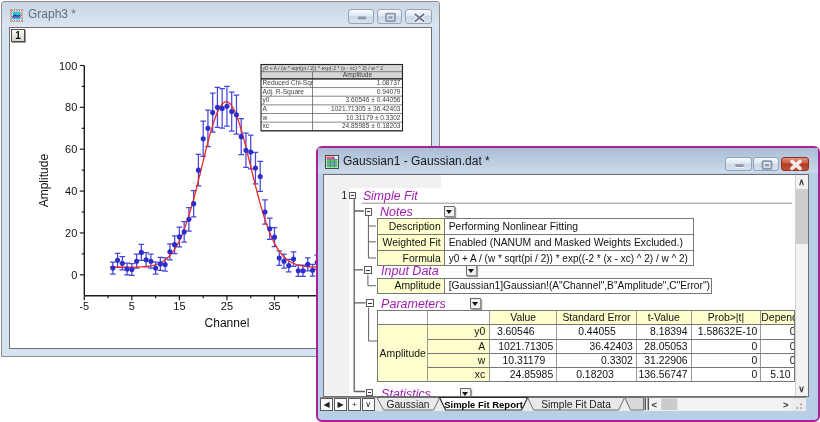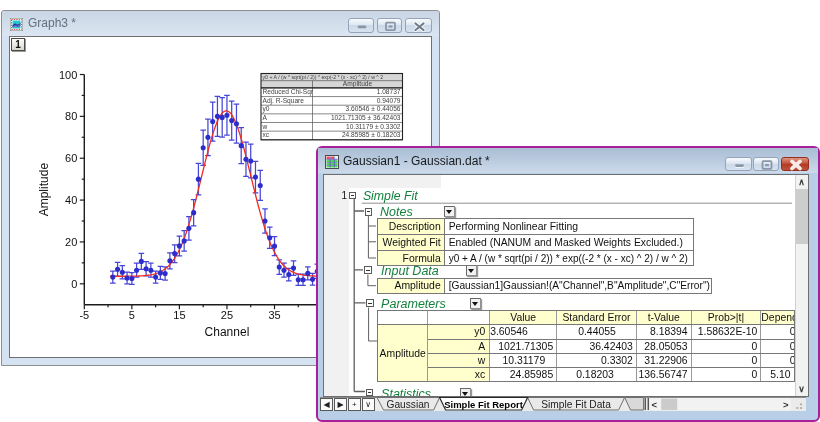--- a/index.html
+++ b/index.html
@@ -1,32 +1,32 @@
 <!DOCTYPE html>
 <html><head><meta charset="utf-8"><style>
 *{margin:0;padding:0;box-sizing:border-box}
 html,body{width:820px;height:422px;background:#fff;font-family:"Liberation Sans",sans-serif;overflow:hidden;position:relative}
-#gw{position:absolute;left:1px;top:10px;width:439px;height:356px;background:#d5e2f1;border:1px solid #8e8e8e;border-radius:3px 3px 0 0}
+#gw{position:absolute;left:1px;top:1px;width:439px;height:356px;background:#d5e2f1;border:1px solid #8e8e8e;border-radius:3px 3px 0 0}
 #gtb{position:absolute;left:0;top:0;right:0;height:25px;background:linear-gradient(#c9d5e4,#dce6f2);border-radius:3px 3px 0 0}
 #gtitle{position:absolute;left:26px;top:5px;font-size:12px;color:#62707f}
 .wbtn{position:absolute;top:6.5px;height:15px;border:1px solid #94a3b8;border-radius:3px;background:linear-gradient(#f8fbfe,#dde7f2 45%,#ccd9e9 50%,#d7e2ef)}
 .wbtn svg{display:block}
 #gclient{position:absolute;left:6.5px;top:24.5px;width:423px;height:322.5px;background:#fff;border:1px solid #6f6f6f;overflow:hidden}
 #layer1{position:absolute;left:1.5px;top:1px;width:14px;height:13px;background:linear-gradient(#fcfcfb,#d9d6cd);border:1px solid #4a4a4a;font-size:10px;font-weight:bold;text-align:center;line-height:12px;color:#111;box-shadow:1px 1px 0 #9a9a9a}
 #plot{position:absolute;left:-1.5px;top:-1px}
 #rw{position:absolute;left:316px;top:146px;width:503.5px;height:275.5px;background:#b9cfe8;border:2.4px solid #a8209a;border-radius:6px}
 #rtb{position:absolute;left:0;top:0;right:0;height:25px;background:linear-gradient(#a9bdd4,#ccdaea)}
 #rtitle{position:absolute;left:25px;top:6px;font-size:12px;color:#16191d}
 .rb{top:8.6px;height:14px}
 .rbc{top:8.6px;height:14px;background:linear-gradient(#dd9582,#c4523a 45%,#b03a24 50%,#c05238);border-color:#903021}
 #rclient{position:absolute;left:5.1px;top:26.1px;width:485.5px;height:223px;background:#fff;border:1px solid #6e6e6e;overflow:hidden}
 .gstrip{position:absolute;background:#f1f1f1}
 #tree{position:absolute;left:0;top:0}
 .t11{position:absolute;font-size:10px;color:#111}
-.sect{position:absolute;font-size:12.5px;font-style:italic;color:#15803d}
+.sect{position:absolute;font-size:12.5px;font-style:italic;color:#a21caf}
 .mb{position:absolute;width:7.5px;height:7.5px;border:1px solid #5a5a5a;background:#fff}
 .mb::after{content:"";position:absolute;left:1px;right:1px;top:2.4px;border-top:1.2px solid #333}
 .dd{position:absolute;width:11px;height:11px;border:1px solid #909090;border-top-color:#666;border-left-color:#666;background:#f2f2f2;box-shadow:1.2px 1.2px 0 #9a9a9a}
 .dd span{position:absolute;left:1px;top:2.8px;width:0;height:0;border-left:3.8px solid transparent;border-right:3.8px solid transparent;border-top:4px solid #111}
 .rtbl{position:absolute;border:1px solid #777;border-bottom:none;font-size:10.4px;color:#111}
 .rrow{display:flex;border-bottom:1px solid #777;overflow:hidden}
 .ylab{background:#ffffce;text-align:right;padding-right:3px;border-right:1px solid #777;flex:none}
 .wval{background:#fff;padding-left:4px;white-space:nowrap;flex:auto}
 #ptbl{position:absolute;border:1px solid #777;border-bottom:none;font-size:10.4px;color:#111;overflow:hidden}
 .prow{display:flex;border-bottom:1px solid #777;overflow:hidden}
@@ -321,21 +321,21 @@
           <div class="pc" style="width:67.0px;background:#ffffce;text-align:center">Value</div>
           <div class="pc" style="width:79.6px;background:#ffffce;text-align:center">Standard Error</div>
           <div class="pc" style="width:54.9px;background:#ffffce;text-align:center">t-Value</div>
           <div class="pc" style="width:69.7px;background:#ffffce;text-align:center">Prob&gt;|t|</div>
           <div class="pc" style="width:34.7px;background:#ffffce;text-align:center">Depend</div>
         </div>
         <div style="position:relative">
           <div class="pc ampcell" style="width:49.9px;height:57px;line-height:57px">Amplitude</div>
           <div class="prow" style="height:14.25px;line-height:13.75px;margin-left:49.9px">
             <div class="pc" style="width:62.0px;background:#ffffce;text-align:right;padding-right:4px">y0</div>
-            <div class="pc" style="width:67.0px;background:#fff;text-align:left;padding-right:15px">3.60546</div>
+            <div class="pc" style="width:67.0px;background:#fff;text-align:center;padding-right:15px">3.60546</div>
             <div class="pc" style="width:79.6px;background:#fff;text-align:right;padding-right:20px">0.44055</div>
             <div class="pc" style="width:54.9px;background:#fff;text-align:right;padding-right:3px">8.18394</div>
             <div class="pc" style="width:69.7px;background:#fff;text-align:right;padding-right:3px">1.58632E-10</div>
             <div class="pc" style="width:34.7px;background:#fff;text-align:left;padding-left:28.5px">0</div>
           </div>
           <div class="prow" style="height:14.25px;line-height:13.75px;margin-left:49.9px">
             <div class="pc" style="width:62.0px;background:#ffffce;text-align:right;padding-right:4px">A</div>
             <div class="pc" style="width:67.0px;background:#fff;text-align:right;padding-right:3px">1021.71305</div>
             <div class="pc" style="width:79.6px;background:#fff;text-align:right;padding-right:3px">36.42403</div>
             <div class="pc" style="width:54.9px;background:#fff;text-align:right;padding-right:3px">28.05053</div>

